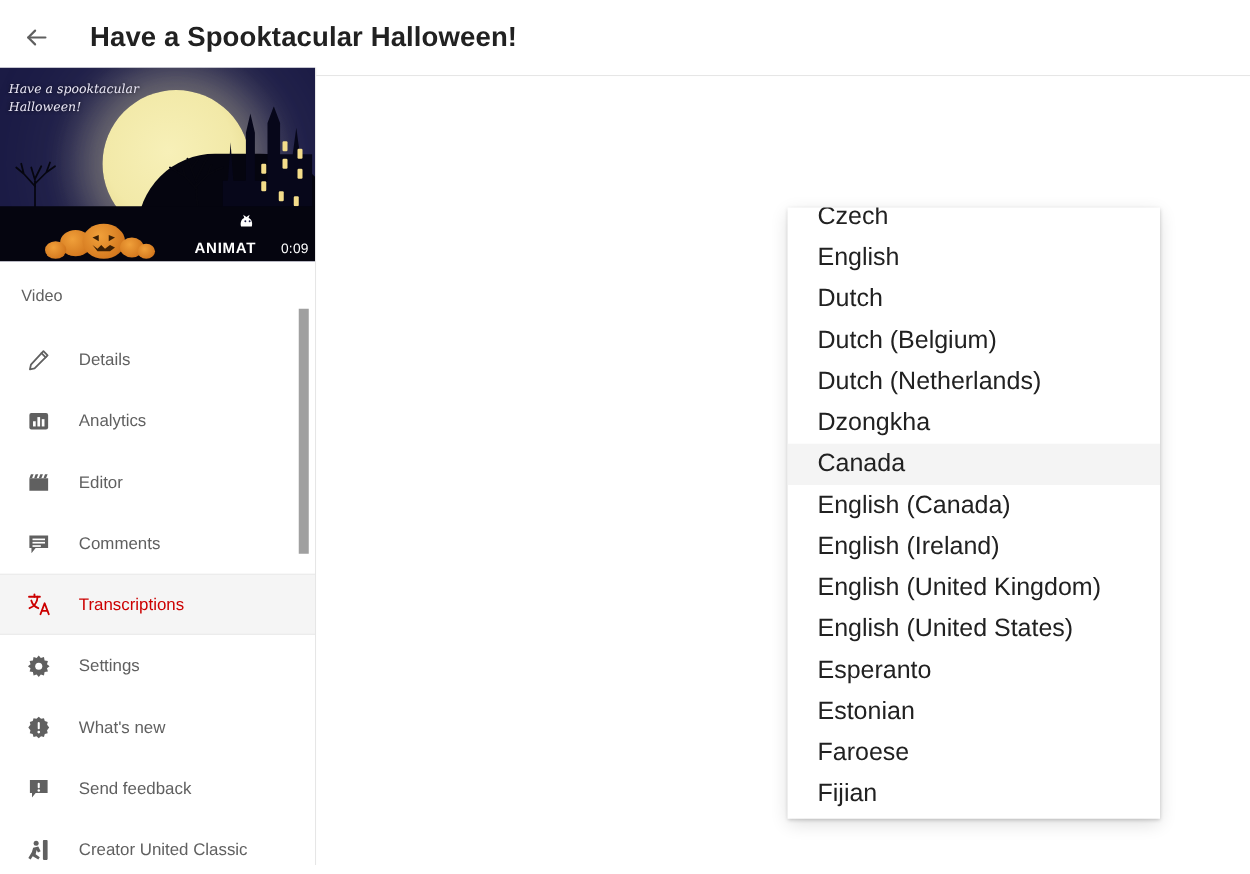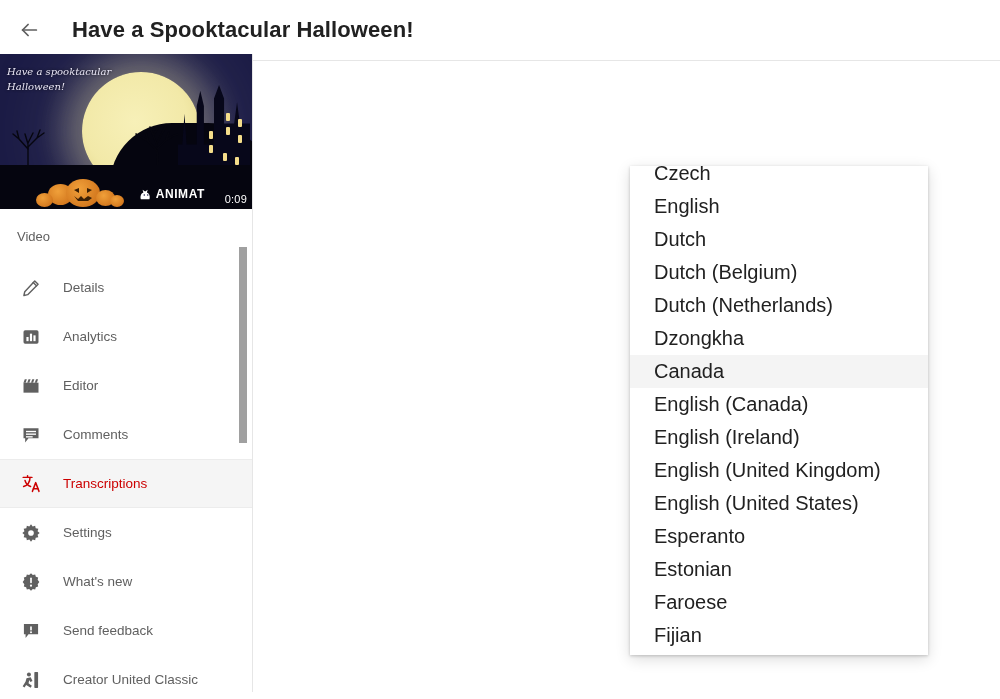--- a/index.html
+++ b/index.html
@@ -84,21 +84,21 @@
   }
   #thumb-script {
     position:absolute; left:7px; top:10px;
     font-family:"DejaVu Serif", serif; font-style:italic;
     font-size:10px; line-height:15px; color:#e9e6f5;
     text-shadow:0 0 3px rgba(0,0,0,0.7);
     white-space:pre-line;
   }
   #brand-badge {
     position:absolute; right:47px; bottom:4px;
-    display:flex; align-items:flex-start; gap:3px;
+    display:flex; align-items:flex-end; gap:3px;flex-direction:column;
   }
   #brand-text {
     font-size:12px; font-weight:bold; color:#ffffff; letter-spacing:0.6px;
   }
   #duration {
     position:absolute; right:5px; bottom:4px;
     font-size:11px; color:#ffffff; letter-spacing:0.2px;
   }
 
   

